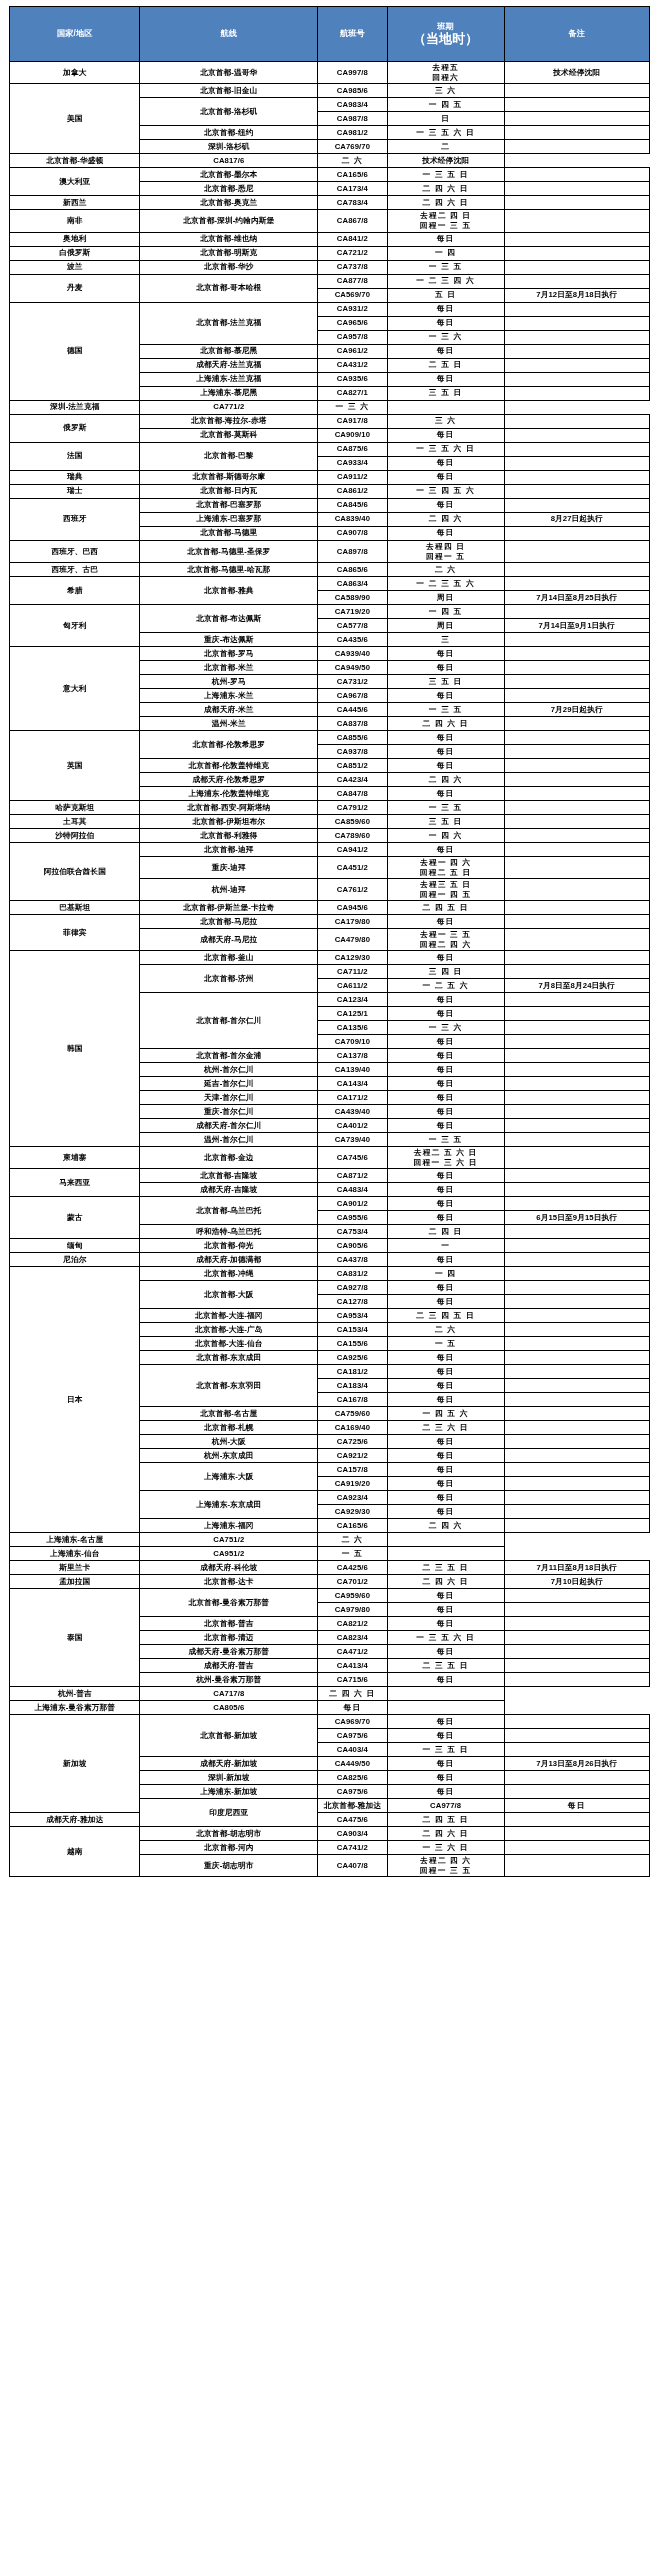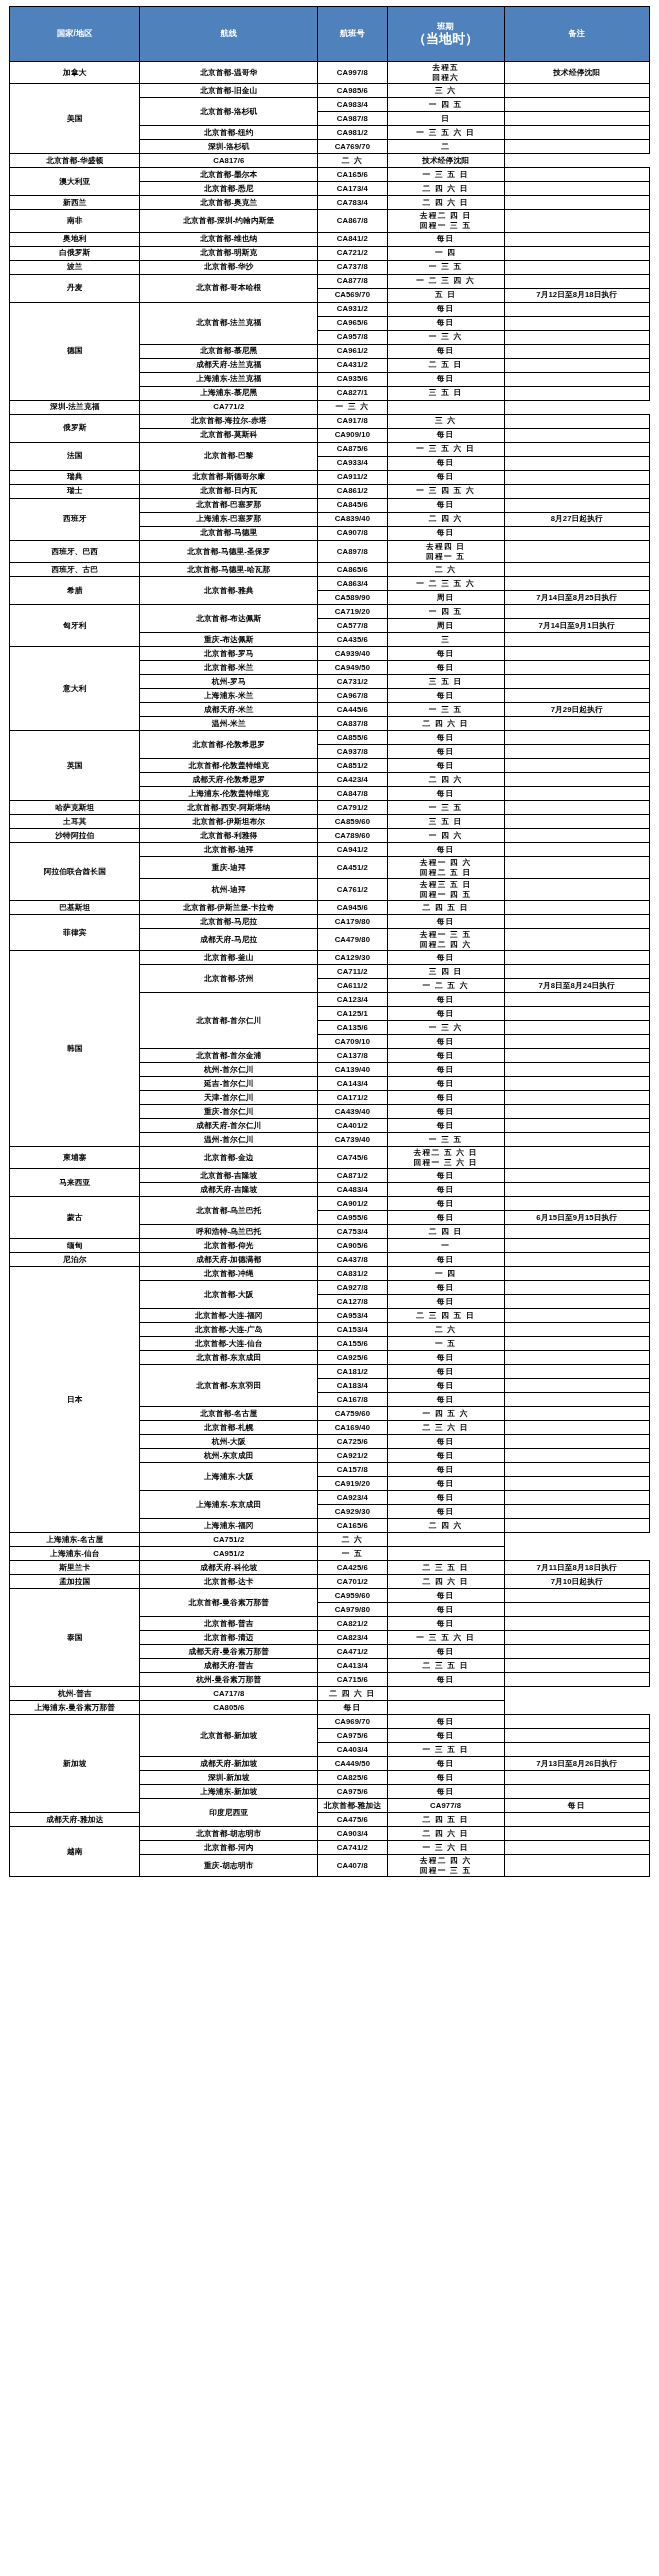--- a/index.html
+++ b/index.html
@@ -58,21 +58,21 @@
   td.country {
     font-size: 8px;
   }
   td.route { font-size: 8px; }
   td.flight { font-size: 8px; font-weight: 700; }
   td.days { font-size: 8.2px; letter-spacing: 1.3px; }
   td.days .two-line { display: block; letter-spacing: 1.3px; }
   td.remark { font-size: 7.5px; letter-spacing: 0px; }
 
   tr.r { height: 14px; }
-  td.tall2 .two-line:first-child { margin-bottom: 1px; }
+  td.tall2 .two-line:first-child { margin-bottom: 1px; font-family: Liberation Serif, serif; }
 </style>
 </head>
 <body>
 
 <div class="page">
   <table class="sched">
     <colgroup>
       <col class="c-country">
       <col class="c-route">
       <col class="c-flight">

